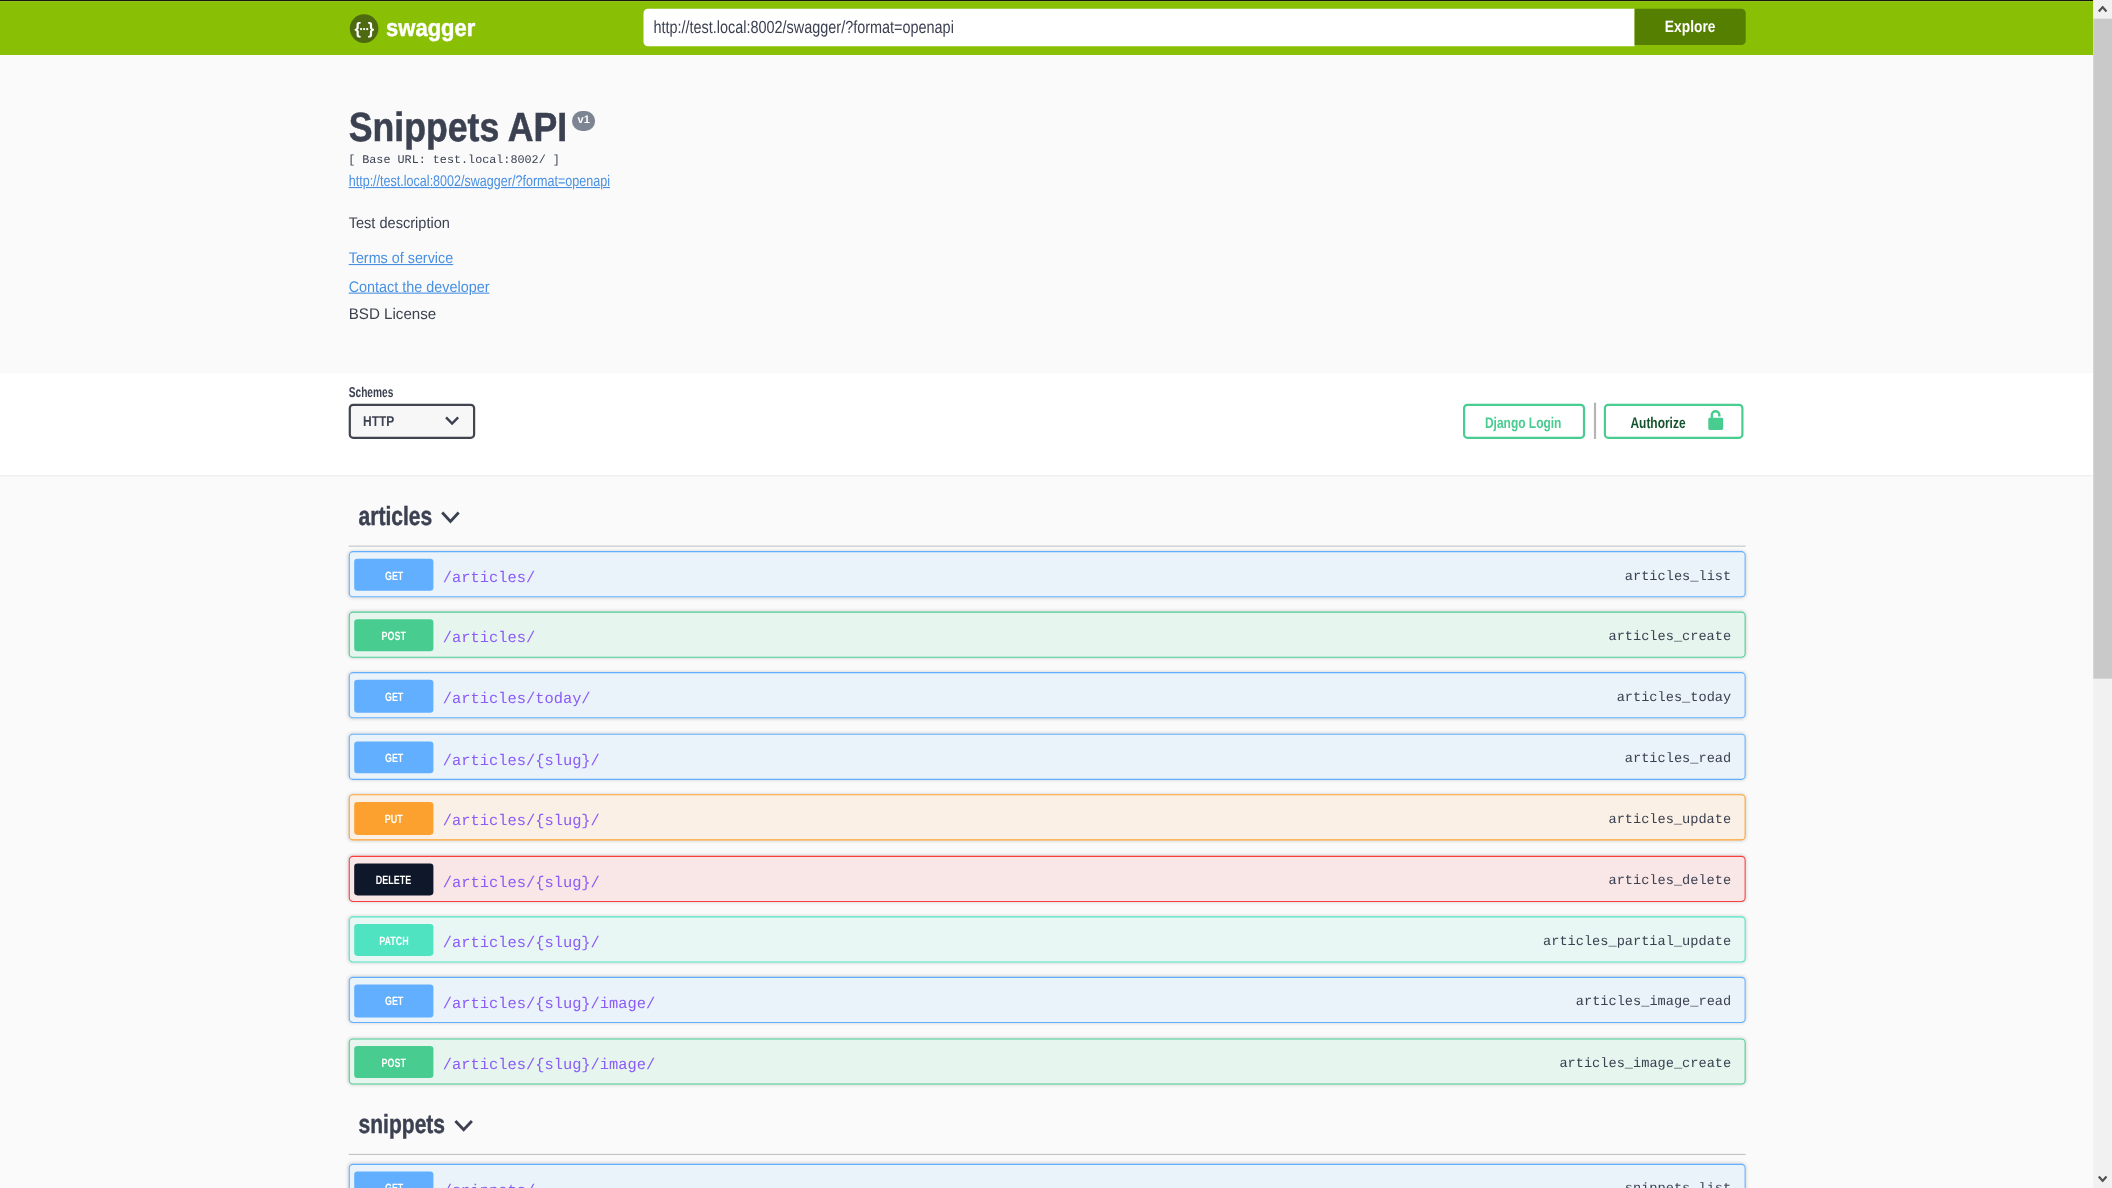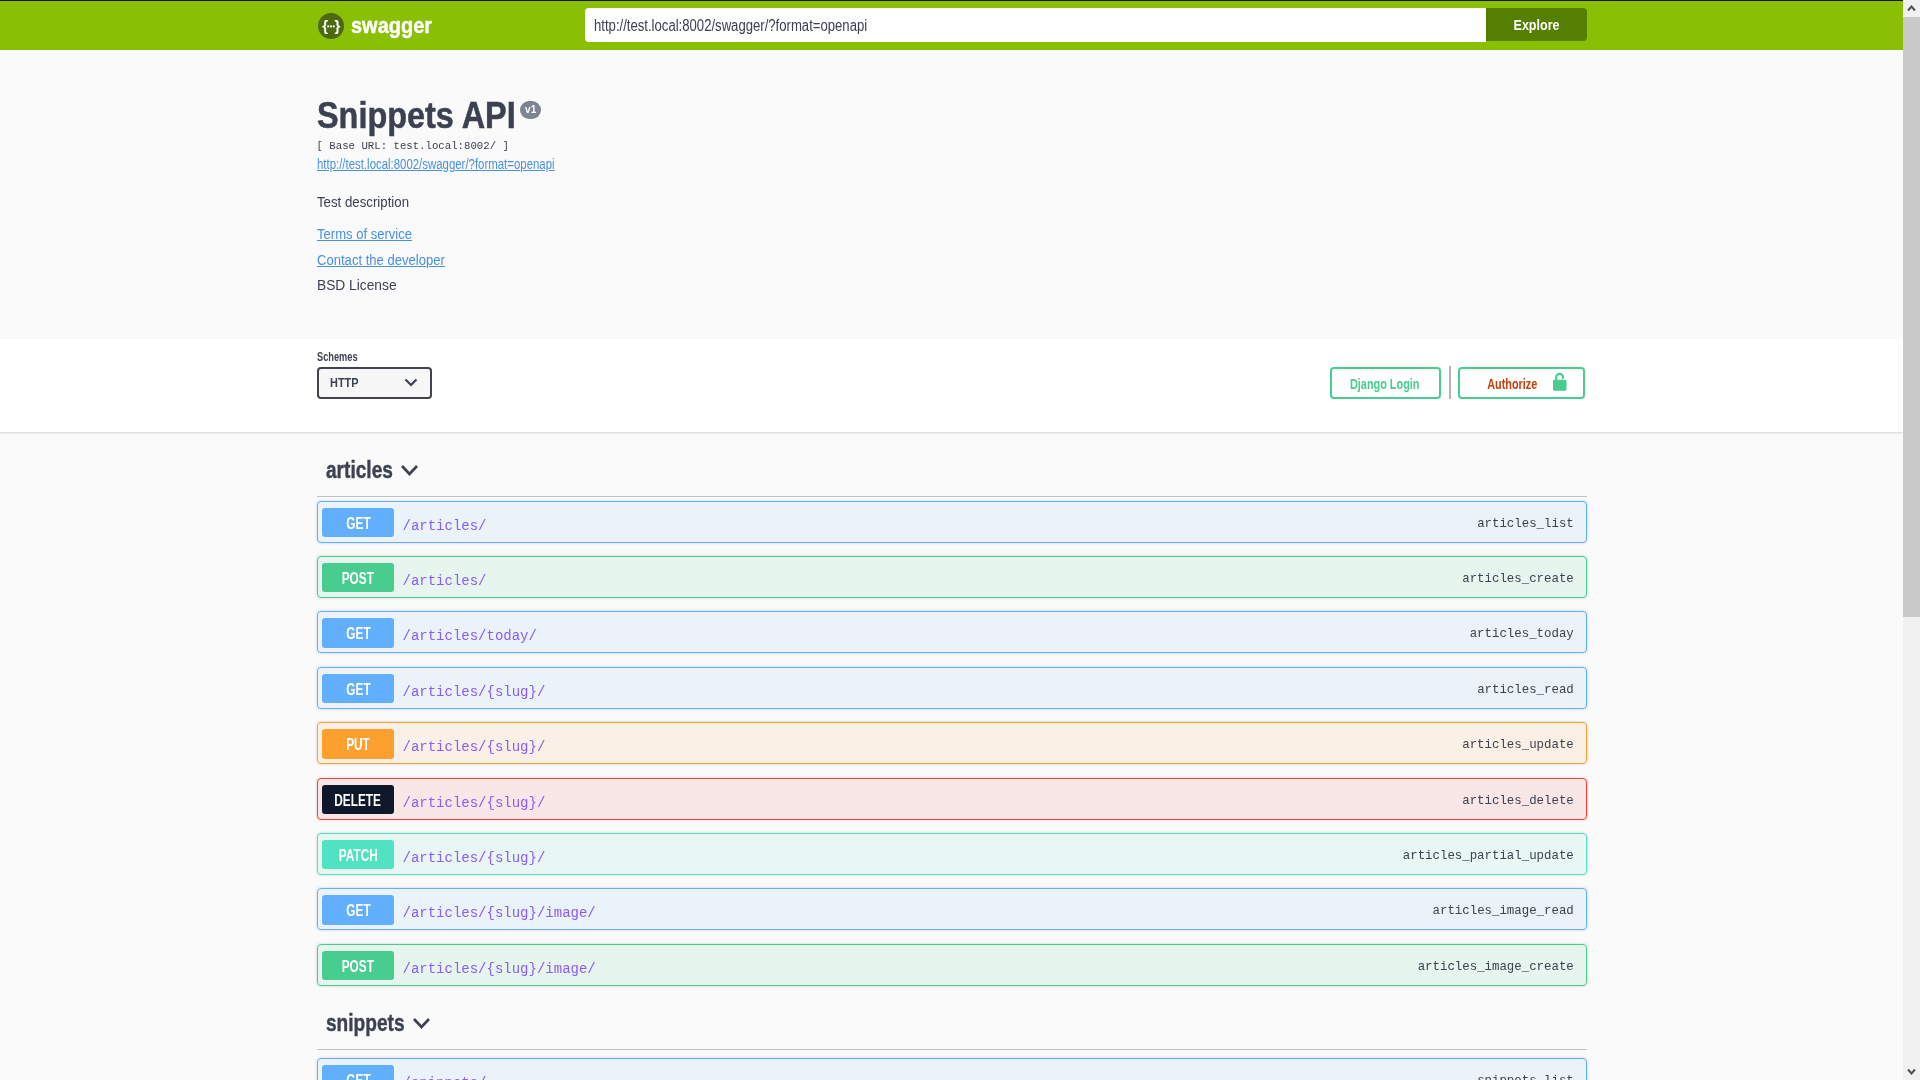--- a/index.html
+++ b/index.html
@@ -45,31 +45,31 @@
     border-radius:4px;background:#f7f7f7;box-sizing:border-box;}
   #scheme-select-text{transform:scaleX(0.839);left:330px;top:366.5px;height:32px;line-height:32px;font-size:13px;
     font-weight:bold;color:#3b4151;transform-origin:left center;}
   #django-btn{left:1329.5px;top:366.5px;width:111px;height:32.5px;border:2px solid #49cc90;
     border-radius:4px;background:transparent;box-sizing:border-box;}
   #django-text{left:1329.5px;top:368px;width:111px;height:32.5px;line-height:32.5px;text-align:center;
     font-size:14px;font-weight:bold;color:#49cc90;transform-origin:center center;}
   #auth-sep{left:1449px;top:366px;width:2px;height:33px;background:#b5b5b5;}
   #auth-btn{left:1457.5px;top:366.5px;width:127.5px;height:32.5px;border:2px solid #49cc90;
     border-radius:4px;background:transparent;box-sizing:border-box;}
-  #auth-text{left:1470px;top:368px;width:75px;height:32.5px;line-height:32.5px;text-align:right;
-    font-size:14px;font-weight:bold;color:#c2410c;transform-origin:center center;text-decoration:underline;}
+  #auth-text{left:1470px;top:368px;width:75px;height:32.5px;line-height:32.5px;text-align:center;
+    font-size:14px;font-weight:bold;color:#14532d;transform-origin:center center;text-decoration:underline;}
 
   
   .sec-title{transform:scaleX(0.796);-webkit-text-stroke:0.4px #3b4151;font-size:24px;font-weight:bold;color:#3b4151;transform-origin:left center;
     white-space:nowrap;line-height:26px;}
   .divider{height:1px;background:rgba(59,65,81,.3);}
   .oprow{left:316.5px;width:1270.3px;height:42px;border-radius:4px;border:1px solid;
     box-sizing:border-box;box-shadow:0 0 3px rgba(0,0,0,.19);}
   .badge{left:4.5px;top:6px;width:72px;height:29.5px;border-radius:3px;color:#fff;
-    font-weight:bold;font-size:16px;text-align:center;line-height:32.5px;position:absolute;}
+    font-weight:bold;font-size:11px;text-align:center;line-height:32.5px;position:absolute;}
   .badge span{display:inline-block;transform:scaleX(.74);transform-origin:center center;}
   .path{position:absolute;left:85px;top:0;height:48px;line-height:48px;font-size:14px;color:#8b5cf6;
     font-family:"Liberation Mono",monospace;}
   .opid{position:absolute;right:12px;top:0;height:45px;line-height:45px;font-size:12.4px;color:#3b4151;
     font-family:"Liberation Mono",monospace;text-align:right;}
   .row-get{border-color:#61affe;background:rgba(97,175,254,.1);}
   .row-get .badge{background:#61affe;}
   .row-post{border-color:#49cc90;background:rgba(73,204,144,.1);}
   .row-post .badge{background:#49cc90;}
   .row-put{border-color:#fca130;background:rgba(252,161,48,.1);}

